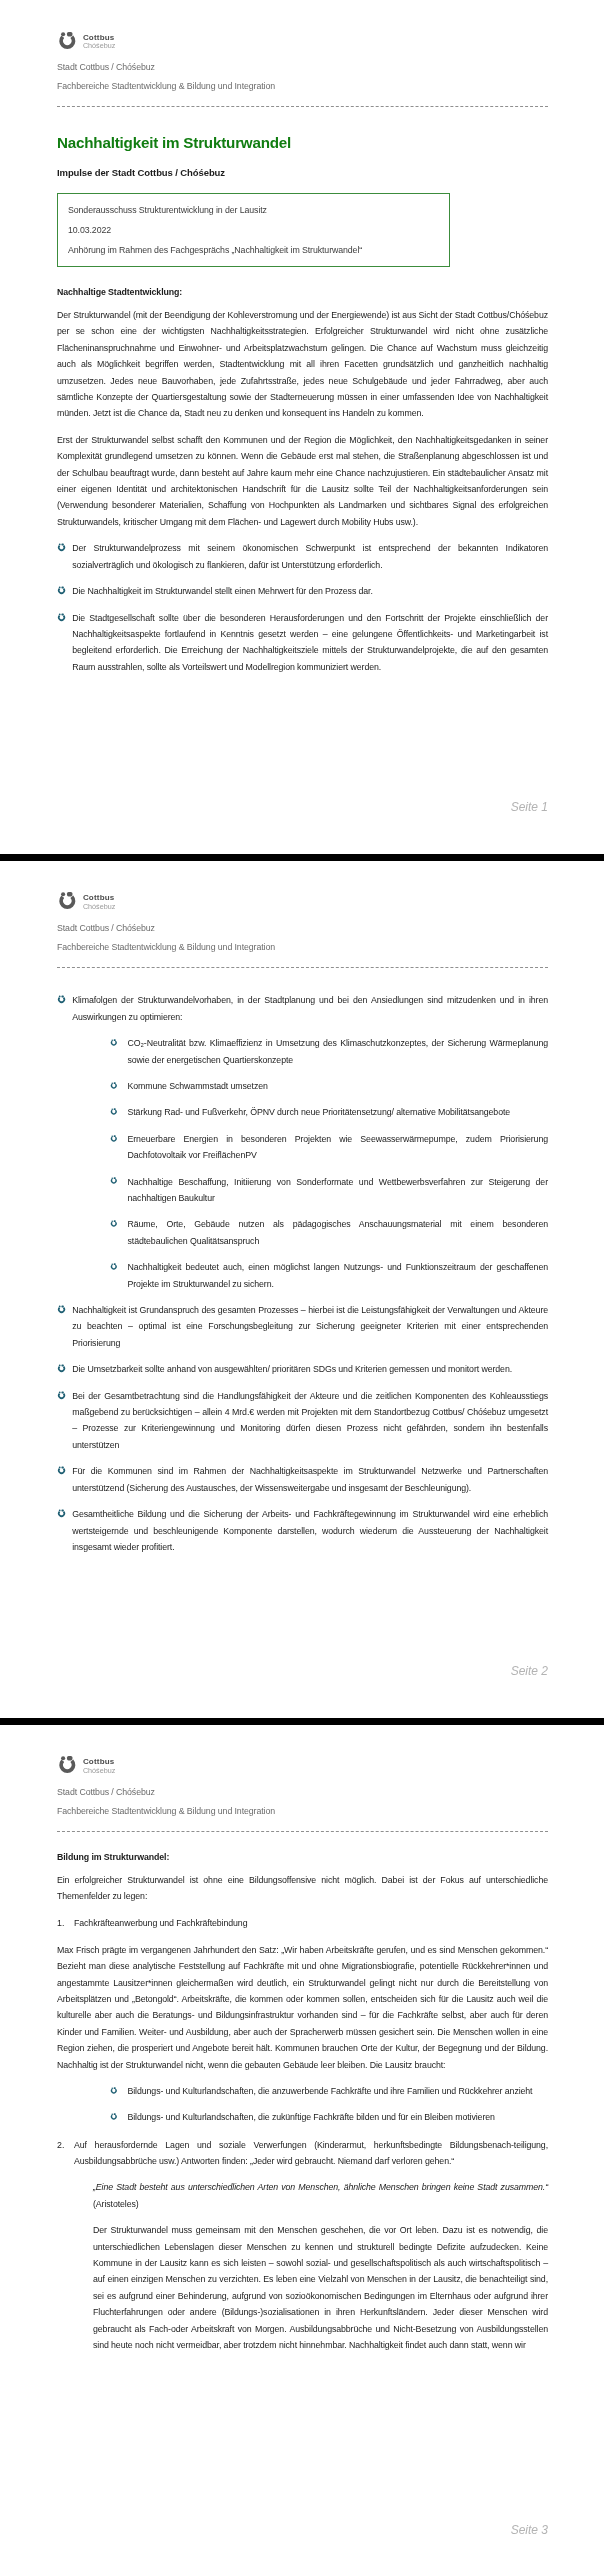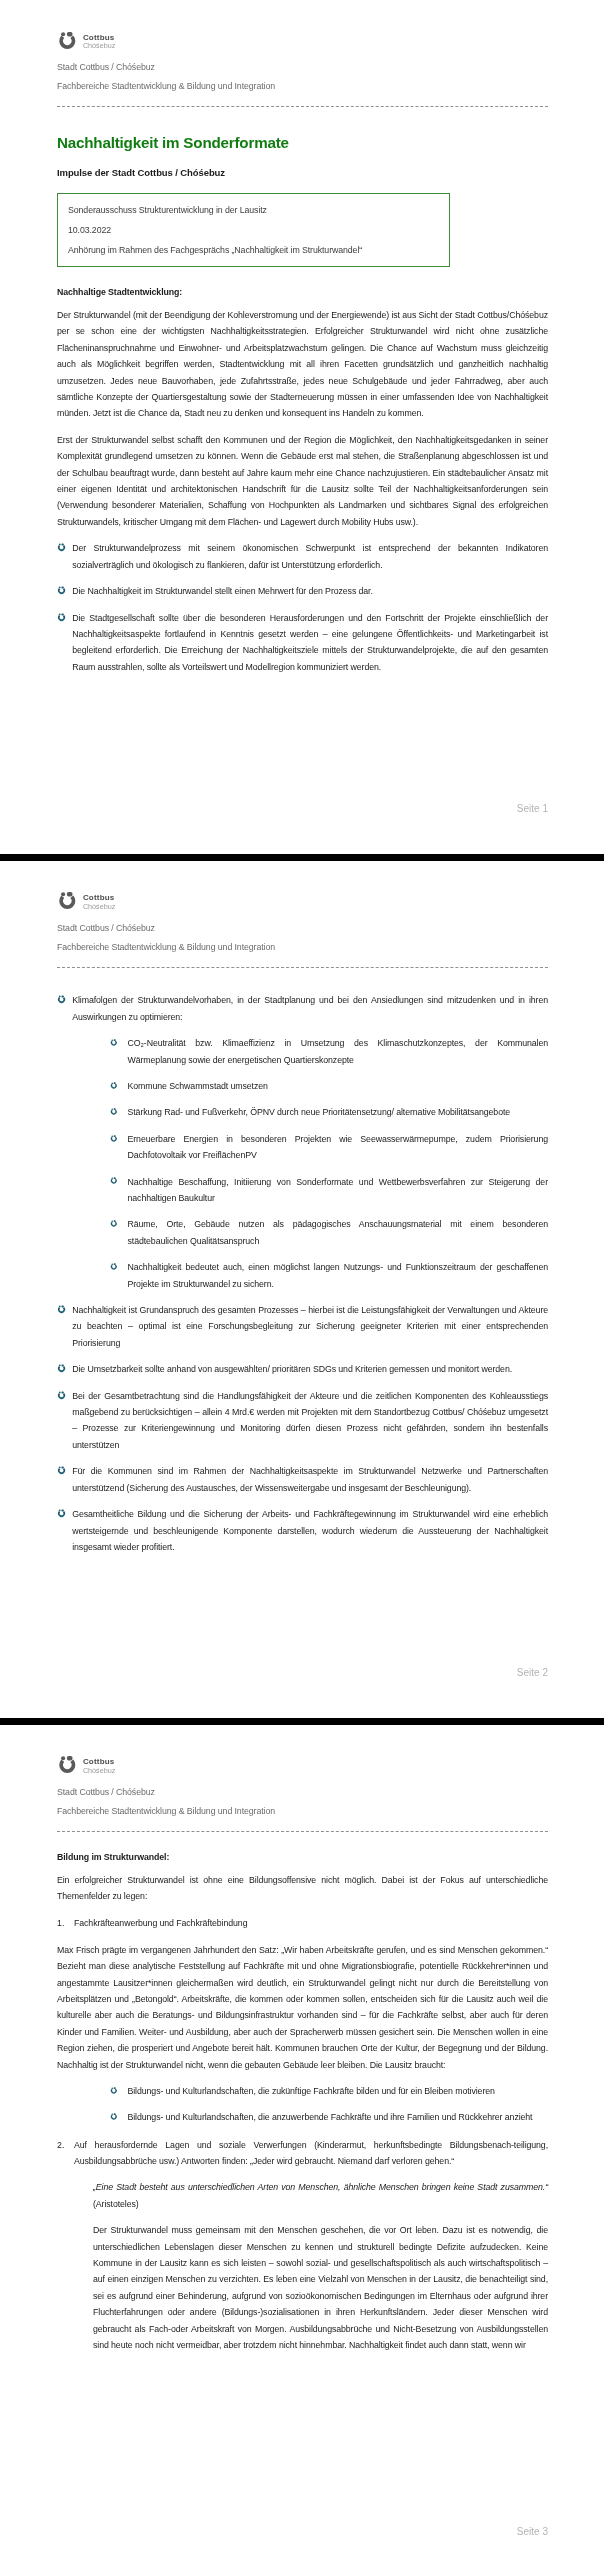--- a/index.html
+++ b/index.html
@@ -40,21 +40,21 @@
   .sub-bullet .text{flex:1;font-size:8.8px;line-height:16.4px;text-align:justify;letter-spacing:-0.1px;}
 
   .num-item{display:flex;margin-top:10.7px;}
   .num-col{flex:none;width:17px;font-size:8.8px;line-height:16.4px;}
   .num-body{flex:1;font-size:8.8px;line-height:16.4px;text-align:justify;letter-spacing:-0.1px;}
 
   .quote{margin:10px 0 0 36px;font-size:8.8px;line-height:16.4px;text-align:justify;letter-spacing:-0.1px;}
   .quote .q{font-style:italic;}
   .indent-para{margin-left:36px;}
 
-  .page-footer{position:absolute;right:57px;bottom:40px;font-size:10px;color:#b3b3b3;}
+  .page-footer{position:absolute;right:57px;bottom:40px;font-size:12px;font-style:italic;color:#b3b3b3;}
 </style>
 </head>
 <body>
 
 <svg width="0" height="0" style="position:absolute" aria-hidden="true">
   <symbol id="logo-mark" viewBox="0 0 32 32">
     <path d="M23 9 A 9.5 9.5 0 1 1 9 9" fill="none" stroke="currentColor" stroke-width="6"></path>
     <circle cx="9.5" cy="5" r="3.2" fill="currentColor"></circle>
     <rect x="15.5" y="1.5" width="8.5" height="7" rx="2.5" fill="currentColor"></rect>
   </symbol>
@@ -67,21 +67,21 @@
       </svg>
     <div class="logo-text">
       <div class="logo-title">Cottbus</div>
       <div class="logo-sub">Chóśebuz</div>
     </div>
   </div>
   <div class="org-line">Stadt Cottbus / Chóśebuz</div>
   <div class="org-line">Fachbereiche Stadtentwicklung &amp; Bildung und Integration</div>
   <hr class="header-rule">
 
-  <div class="doc-title">Nachhaltigkeit im Sonderformate</div>
+  <div class="doc-title">Nachhaltigkeit im Strukturwandel</div>
   <div class="doc-subtitle">Impulse der Stadt Cottbus / Chóśebuz</div>
 
   <div class="info-box">
     <div class="info-line">Sonderausschuss Strukturentwicklung in der Lausitz</div>
     <div class="info-line">10.03.2022</div>
     <div class="info-line">Anhörung im Rahmen des Fachgesprächs „Nachhaltigkeit im Strukturwandel“</div>
   </div>
 
   <div class="section-heading">Nachhaltige Stadtentwicklung:</div>
   <p class="para">Der Strukturwandel (mit der Beendigung der Kohleverstromung und der Energiewende) ist aus Sicht der Stadt Cottbus/Chóśebuz per se schon eine der wichtigsten Nachhaltigkeitsstrategien. Erfolgreicher Strukturwandel wird nicht ohne zusätzliche Flächeninanspruchnahme und Einwohner- und Arbeitsplatzwachstum gelingen. Die Chance auf Wachstum muss gleichzeitig auch als Möglichkeit begriffen werden, Stadtentwicklung mit all ihren Facetten grundsätzlich und ganzheitlich nachhaltig umzusetzen. Jedes neue Bauvorhaben, jede Zufahrtsstraße, jedes neue Schulgebäude und jeder Fahrradweg, aber auch sämtliche Konzepte der Quartiersgestaltung sowie der Stadterneuerung müssen in einer umfassenden Idee von Nachhaltigkeit münden. Jetzt ist die Chance da, Stadt neu zu denken und konsequent ins Handeln zu kommen.</p>
@@ -139,21 +139,21 @@
       </span>
     <span class="text">Klimafolgen der Strukturwandelvorhaben, in der Stadtplanung und bei den Ansiedlungen sind mitzudenken und in ihren Auswirkungen zu optimieren:</span>
   </div>
 
   <div class="sub-bullet">
     <span class="icon-col">
         <svg class="bullet-icon" viewBox="0 0 10 10" width="7.6" height="7.6">
           <use href="#logo-mark"></use>
         </svg>
       </span>
-    <span class="text">CO₂-Neutralität bzw. Klimaeffizienz in Umsetzung des Klimaschutzkonzeptes, der Kommunalen Wärmeplanung sowie der energetischen Quartierskonzepte</span>
+    <span class="text">CO₂-Neutralität bzw. Klimaeffizienz in Umsetzung des Klimaschutzkonzeptes, der Sicherung Wärmeplanung sowie der energetischen Quartierskonzepte</span>
   </div>
   <div class="sub-bullet">
     <span class="icon-col">
         <svg class="bullet-icon" viewBox="0 0 10 10" width="7.6" height="7.6">
           <use href="#logo-mark"></use>
         </svg>
       </span>
     <span class="text">Kommune Schwammstadt umsetzen</span>
   </div>
   <div class="sub-bullet">
@@ -266,29 +266,29 @@
   </div>
 
   <p class="para">Max Frisch prägte im vergangenen Jahrhundert den Satz: „Wir haben Arbeitskräfte gerufen, und es sind Menschen gekommen.“ Bezieht man diese analytische Feststellung auf Fachkräfte mit und ohne Migrationsbiografie, potentielle Rückkehrer*innen und angestammte Lausitzer*innen gleichermaßen wird deutlich, ein Strukturwandel gelingt nicht nur durch die Bereitstellung von Arbeitsplätzen und „Betongold“. Arbeitskräfte, die kommen oder kommen sollen, entscheiden sich für die Lausitz auch weil die kulturelle aber auch die Beratungs- und Bildungsinfrastruktur vorhanden sind – für die Fachkräfte selbst, aber auch für deren Kinder und Familien. Weiter- und Ausbildung, aber auch der Spracherwerb müssen gesichert sein. Die Menschen wollen in eine Region ziehen, die prosperiert und Angebote bereit hält. Kommunen brauchen Orte der Kultur, der Begegnung und der Bildung. Nachhaltig ist der Strukturwandel nicht, wenn die gebauten Gebäude leer bleiben. Die Lausitz braucht:</p>
 
   <div class="sub-bullet">
     <span class="icon-col">
         <svg class="bullet-icon" viewBox="0 0 10 10" width="7.6" height="7.6">
           <use href="#logo-mark"></use>
         </svg>
       </span>
+    <span class="text">Bildungs- und Kulturlandschaften, die anzuwerbende Fachkräfte und ihre Familien und Rückkehrer anzieht</span>
+  </div>
+  <div class="sub-bullet">
+    <span class="icon-col">
+        <svg class="bullet-icon" viewBox="0 0 10 10" width="7.6" height="7.6">
+          <use href="#logo-mark"></use>
+        </svg>
+      </span>
     <span class="text">Bildungs- und Kulturlandschaften, die zukünftige Fachkräfte bilden und für ein Bleiben motivieren</span>
-  </div>
-  <div class="sub-bullet">
-    <span class="icon-col">
-        <svg class="bullet-icon" viewBox="0 0 10 10" width="7.6" height="7.6">
-          <use href="#logo-mark"></use>
-        </svg>
-      </span>
-    <span class="text">Bildungs- und Kulturlandschaften, die anzuwerbende Fachkräfte und ihre Familien und Rückkehrer anzieht</span>
   </div>
 
   <div class="num-item">
     <span class="num-col">2.</span>
     <span class="num-body">Auf herausfordernde Lagen und soziale Verwerfungen (Kinderarmut, herkunftsbedingte Bildungsbenach-teiligung, Ausbildungsabbrüche usw.) Antworten finden: „Jeder wird gebraucht. Niemand darf verloren gehen.“</span>
   </div>
 
   <div class="quote">
     <span class="q">„Eine Stadt besteht aus unterschiedlichen Arten von Menschen, ähnliche Menschen bringen keine Stadt zusammen.“</span>
     <span>(Aristoteles)</span>

